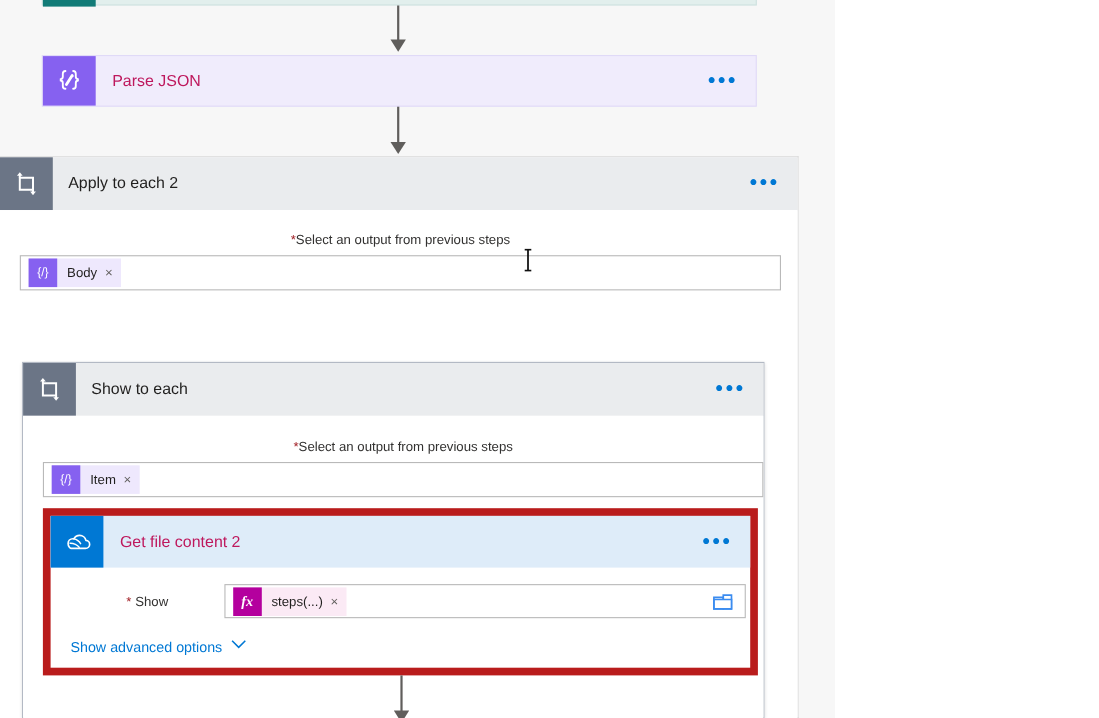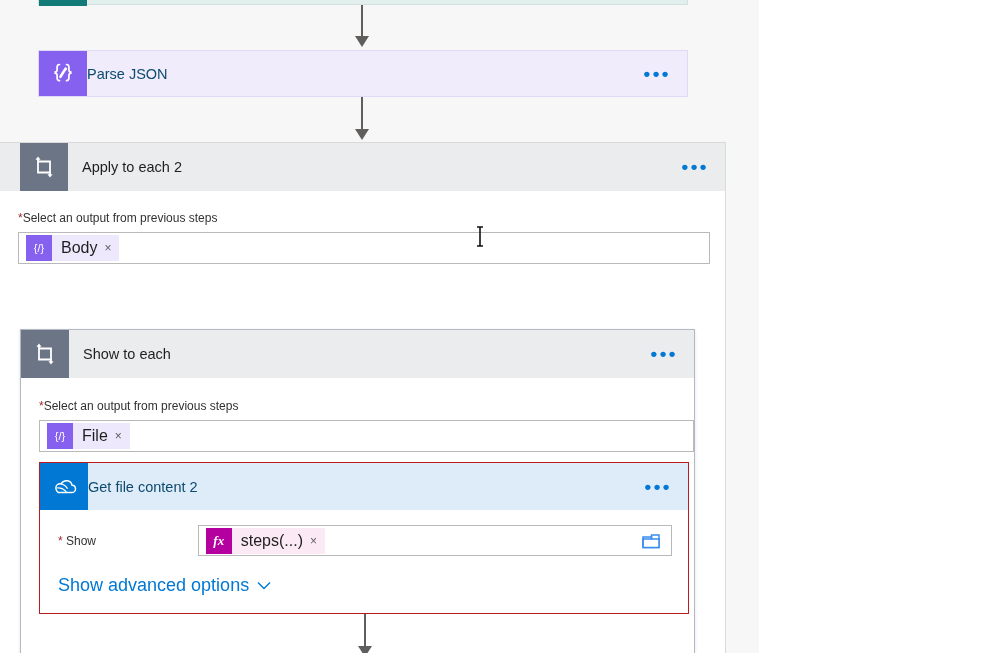--- a/index.html
+++ b/index.html
@@ -64,22 +64,22 @@
   .card-icon {
     width: 48px;
     height: 48px;
     flex: 0 0 48px;
     display: flex;
     align-items: center;
     justify-content: center;
   }
   .card-title {
     font-size: 14.5px;
-    color: #0c4a6e;
-    padding-left: 0;
+    color: #be185d;
+    padding-left: 15px;
     white-space: nowrap;
   }
   .ellipsis {
     position: absolute;
     right: 16px;
     top: 50%;
     transform: translateY(-50%);
     color: #0078d4;
     font-size: 19px;
     letter-spacing: 2.5px;
@@ -132,33 +132,34 @@
     white-space: nowrap;
   }
   .scope-body { background: #ffffff; position: relative; }
 
   
   #scope-outer {
     left: 0px; top: 142px; width: 726px; height: 511px;
     border: 1px solid #dadada;
     border-left: none;
   }
-  #scope-outer > .scope-header { height: 48px; padding-left: 20px; }
+  #scope-outer > .scope-header { height: 48px; }
   
   #scope-inner {
     left: 20px; top: 280px; width: 695px; height: 373px;
     border: 1px solid #b3b9c4;
     box-shadow: 0 1px 3px rgba(0,0,0,0.12);
   }
 
   
   .field-label {
     font-size: 12px;
     color: #323130;
     white-space: nowrap;
+    text-align: center;
   }
   .req-star { color: #a4262c; font-size: 12px; }
 
   .token-input {
     background: #ffffff;
     border: 1px solid #b9b9b9;
     display: flex;
     align-items: center;
     position: relative;
   }
@@ -175,21 +176,21 @@
     width: 26px; height: 26px;
     flex: 0 0 26px;
     background: #8661f0;
     color: #ffffff;
     font-size: 11px;
     display: flex;
     align-items: center;
     justify-content: center;
   }
   .token-text {
-    font-size: 16px;
+    font-size: 12px;
     color: #201f1e;
     padding: 0 7px 0 9px;
     white-space: nowrap;
   }
   .token-x {
     font-size: 12px;
     color: #605e5c;
     padding-right: 8px;
     cursor: pointer;
     line-height: 1;
@@ -201,34 +202,33 @@
     font-style: italic;
     font-family: "Liberation Serif", serif;
     font-size: 13px;
     font-weight: 700;
   }
 
   
   #card-getfile {
     left: 38px; top: 422px; width: 650px; height: 152px;
     background: #ffffff;
-    border: 1px solid #b91c1c;
+    border: 7px solid #b91c1c;
   }
   #card-getfile .card-header {
     background: #deecf9;
     height: 47px;
   }
   #card-getfile .card-icon { background: #0078d4; height: 47px; }
 
   .link {
     color: #0078d4;
-    font-size: 18px;
+    font-size: 13px;
     cursor: pointer;
     display: inline-flex;
-    align-items: center;
     gap: 8px;
   }
 
   .folder-btn {
     position: absolute;
     right: 10px;
     top: 50%;
     transform: translateY(-50%);
     cursor: pointer;
     line-height: 0;
@@ -331,21 +331,21 @@
 
         <div class="scope-body" style="height:276px;">
 
           <div style="position:absolute; left:18px; top:21px;">
             <div class="field-label">
               <span class="req-star">*</span><span>Select an output from previous steps</span>
             </div>
             <div class="token-input" style="width:655px; height:32px; margin-top:7px;">
               <span class="token">
                 <span class="token-chip">{/}</span>
-                <span class="token-text">File</span>
+                <span class="token-text">Item</span>
                 <span class="token-x">×</span>
               </span>
             </div>
           </div>
 
           <div class="card" id="card-getfile" style="left:18px; top:84px; width:650px; height:152px;">
             <div class="card-header">
               <div class="card-icon">
                 <svg width="30" height="30" viewBox="0 0 30 30">
                   <path d="M9.5 20.5h13.2c2.1 0 3.8-1.6 3.8-3.6 0-1.9-1.5-3.5-3.4-3.6-.5-2.6-2.9-4.6-5.7-4.6-2.3 0-4.3 1.3-5.3 3.2-.3-.1-.6-.1-.9-.1-2.4 0-4.3 1.9-4.3 4.2 0 2.5 1.9 4.5 2.6 4.5z" fill="none" stroke="#ffffff" stroke-width="1.5" stroke-linejoin="round"></path>

